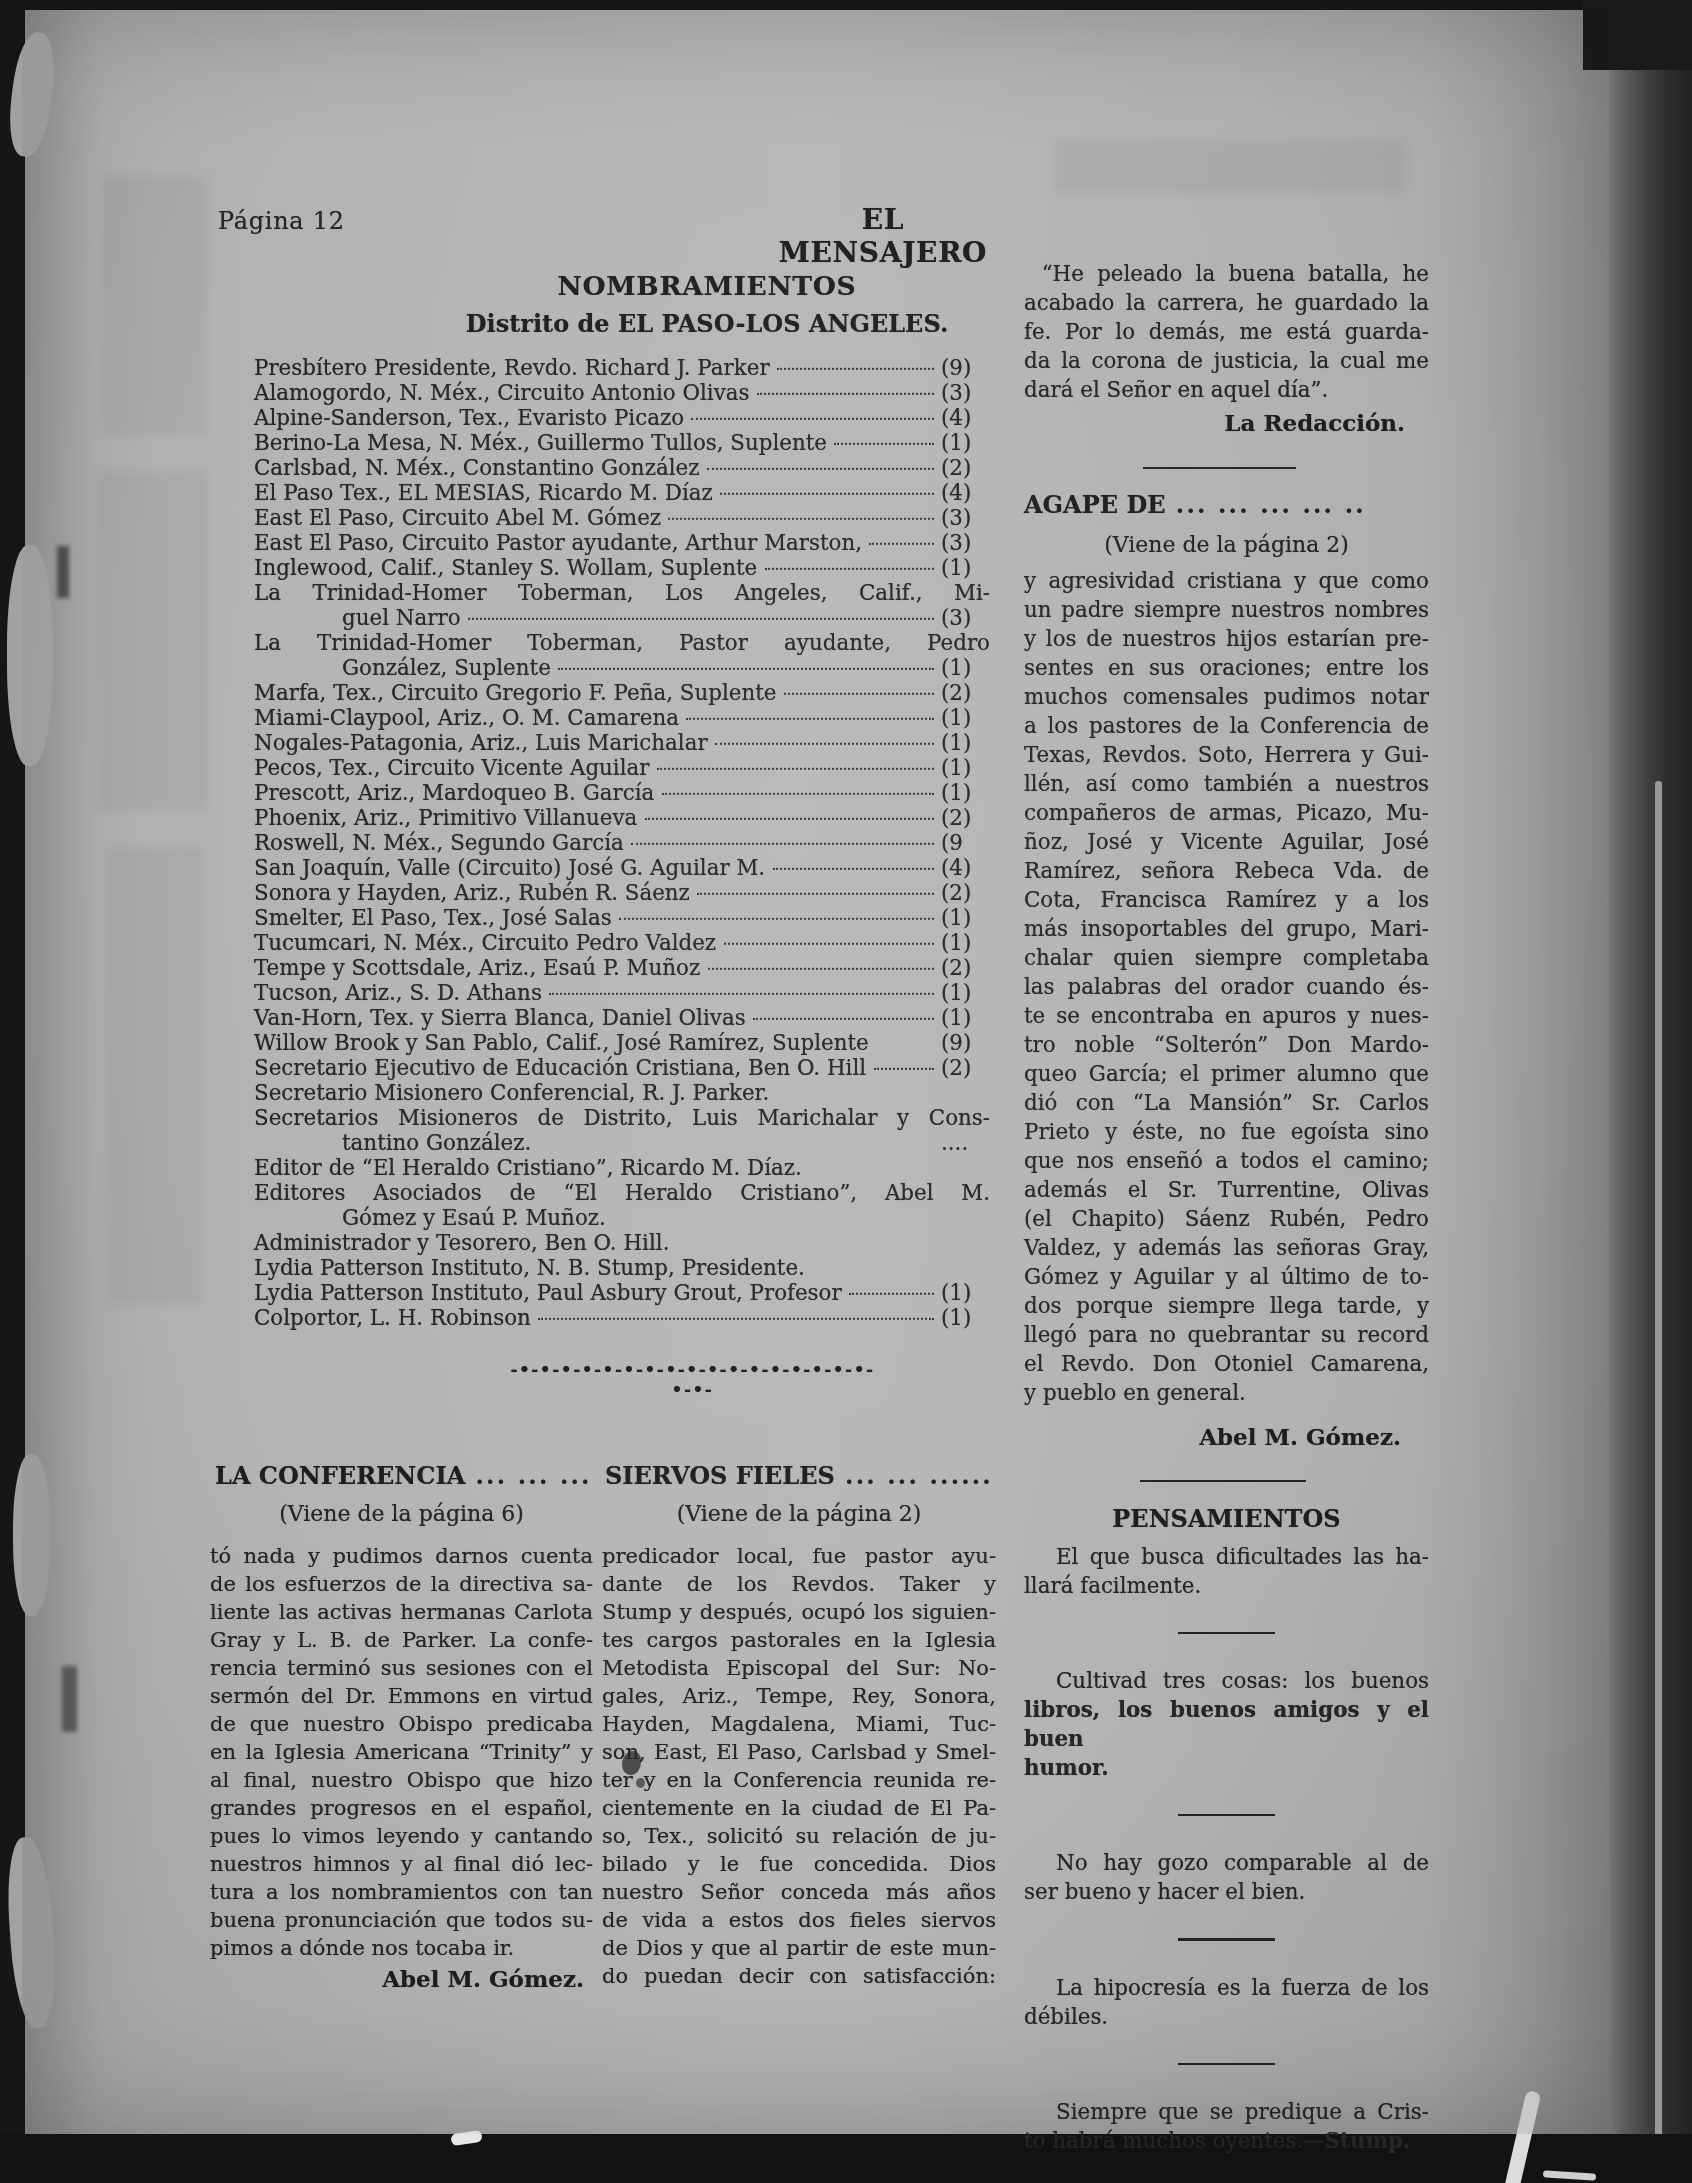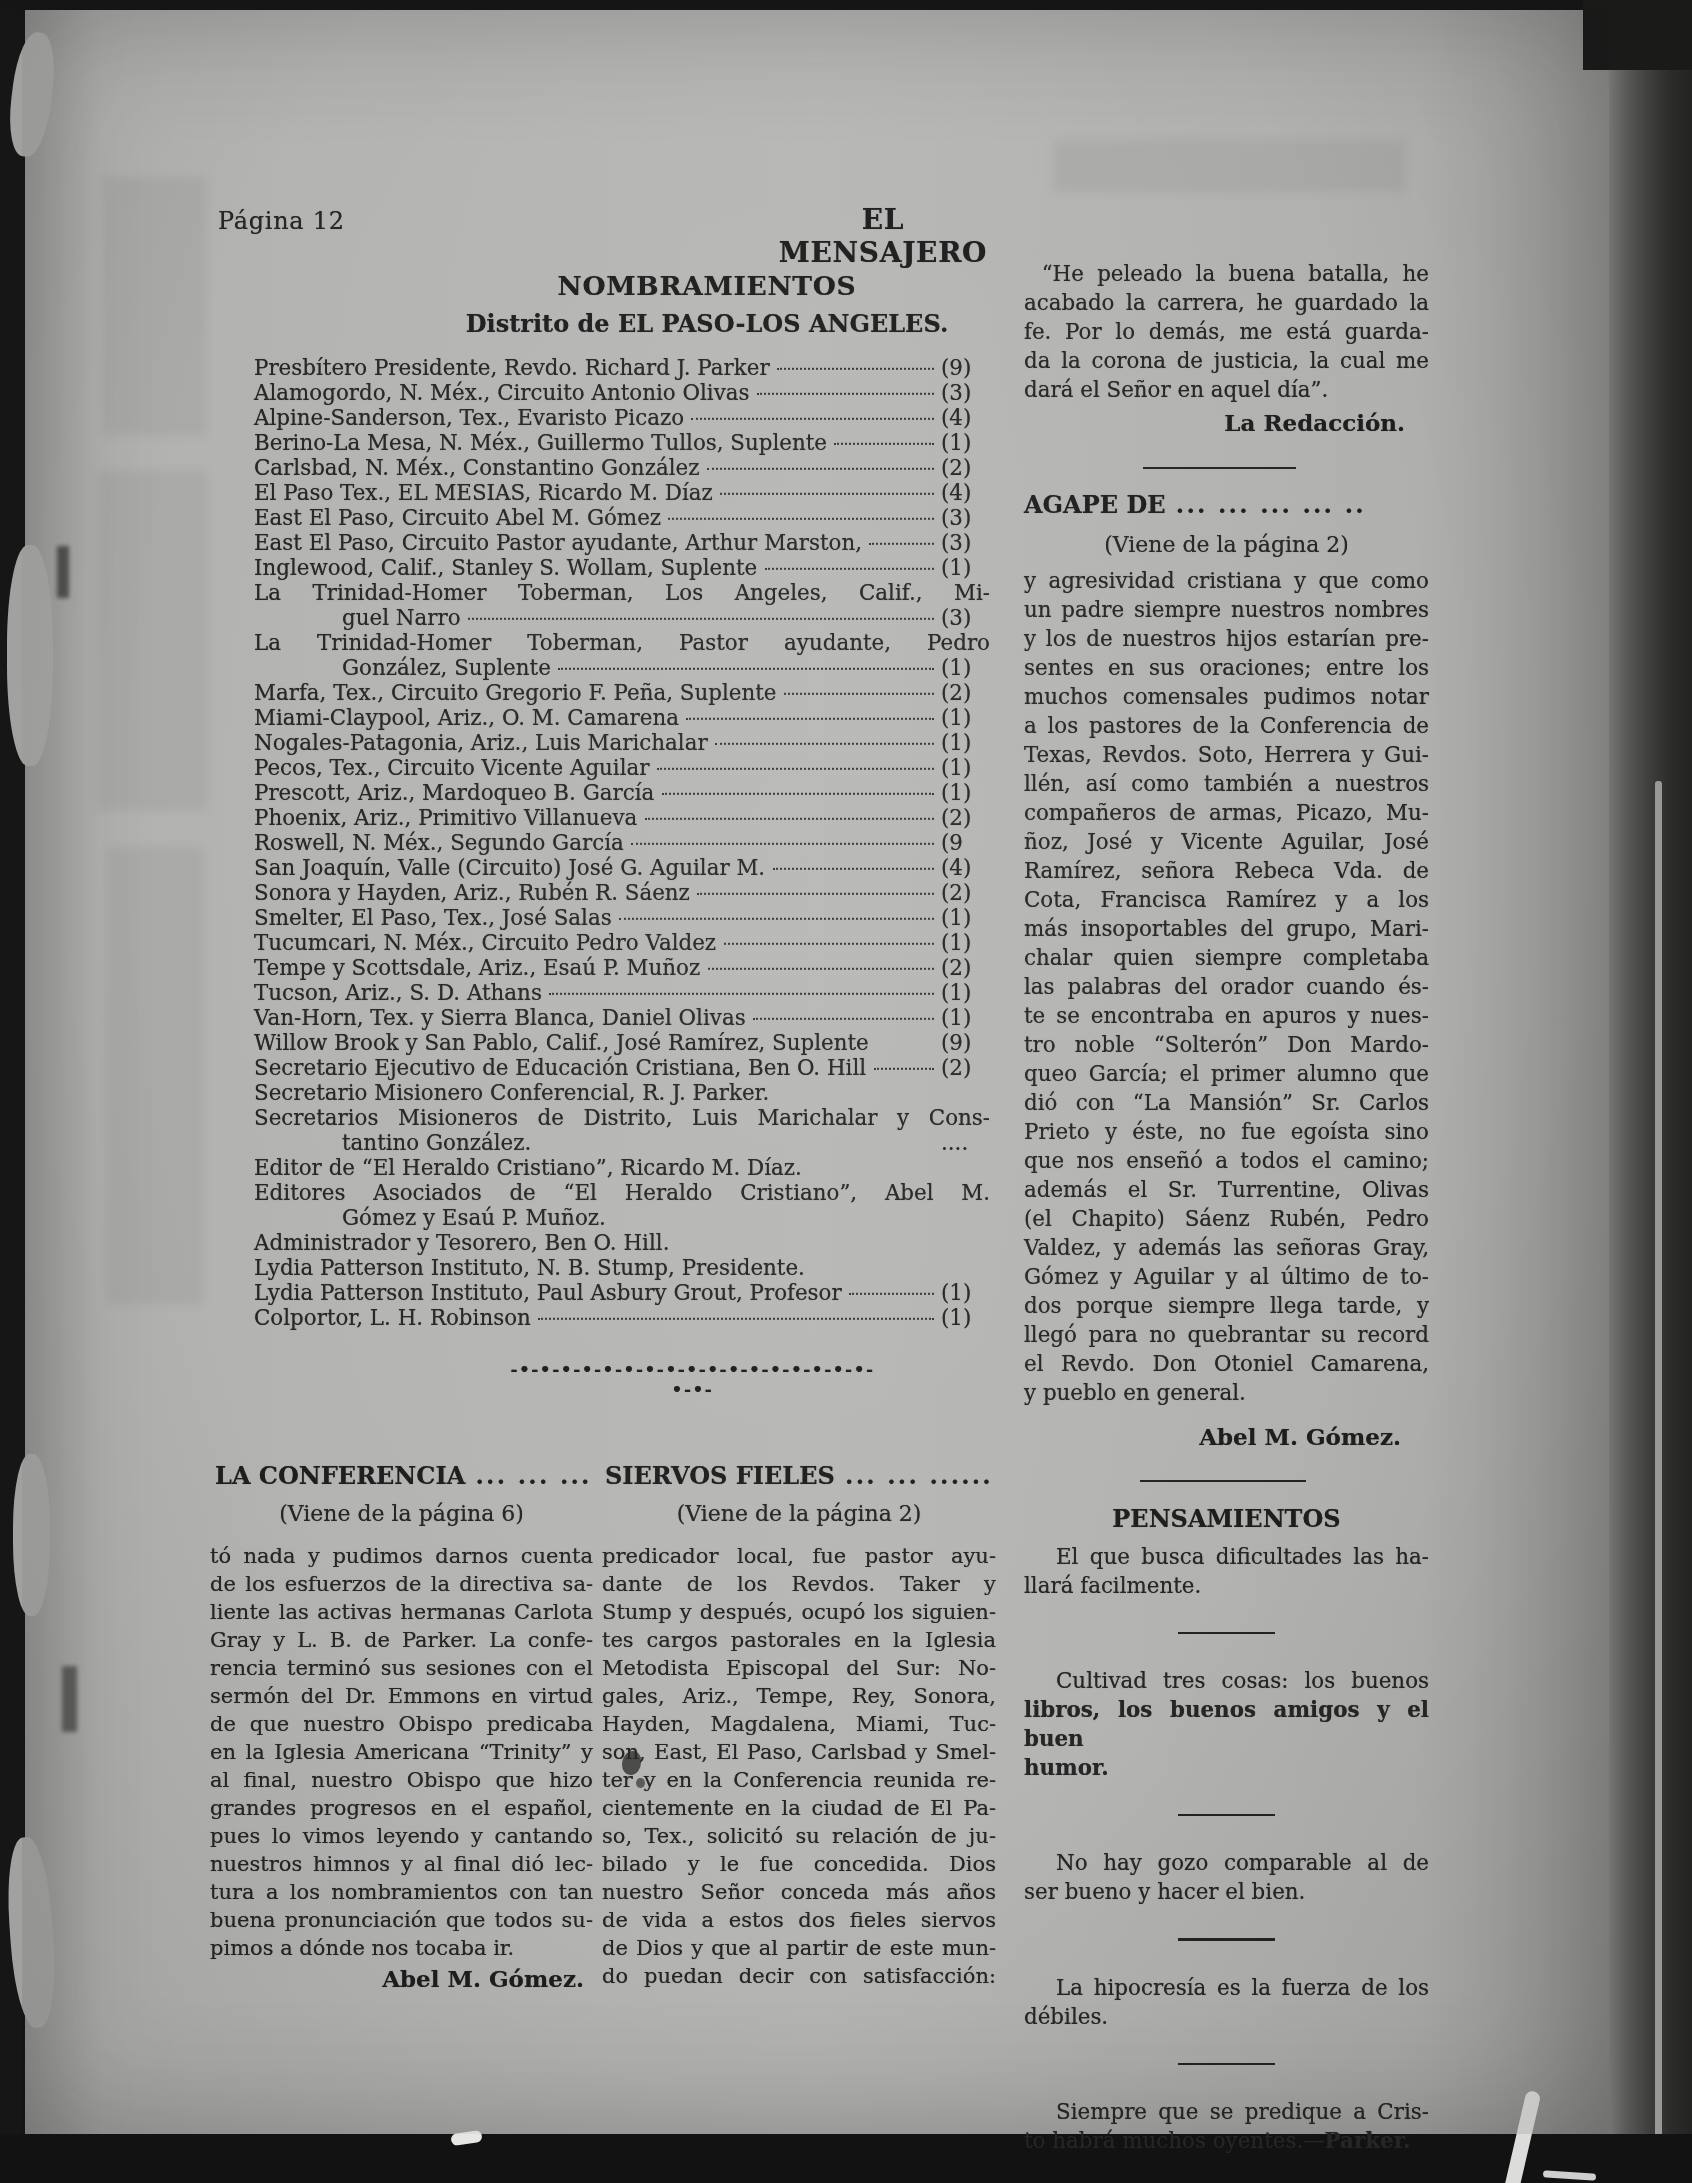--- a/index.html
+++ b/index.html
@@ -402,21 +402,21 @@
           <div class="ln j last">ser bueno y hacer el bien.</div>
         </div>
         <div class="prule"></div>
         <div class="thought">
           <div class="ln j" style="text-indent: 32px;">La hipocresía es la fuerza de los</div>
           <div class="ln j last">débiles.</div>
         </div>
         <div class="prule"></div>
         <div class="thought">
           <div class="ln j" style="text-indent: 32px;">Siempre que se predique a Cris-</div>
-          <div class="ln j last">to habrá muchos oyentes.—<span style="font-weight: bold;">Parker.</span></div>
+          <div class="ln j last">to habrá muchos oyentes.—<span style="font-weight: bold;">Stump.</span></div>
         </div>
       </div>
   </div>
 
   <div id="vignette"></div>
 
   <div class="mark" id="wmark1"></div>
   <div class="mark" id="wmark2"></div>
   <div class="mark" id="wmark3"></div>
 </div>

